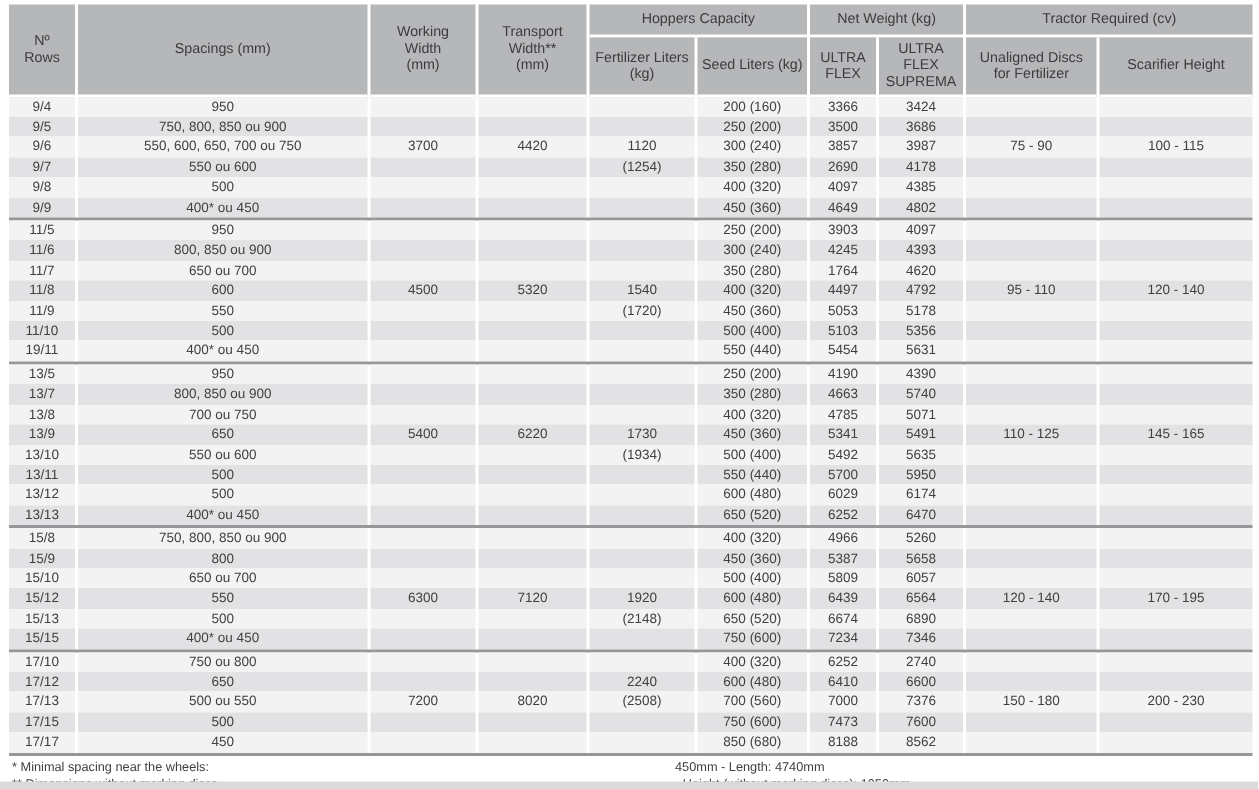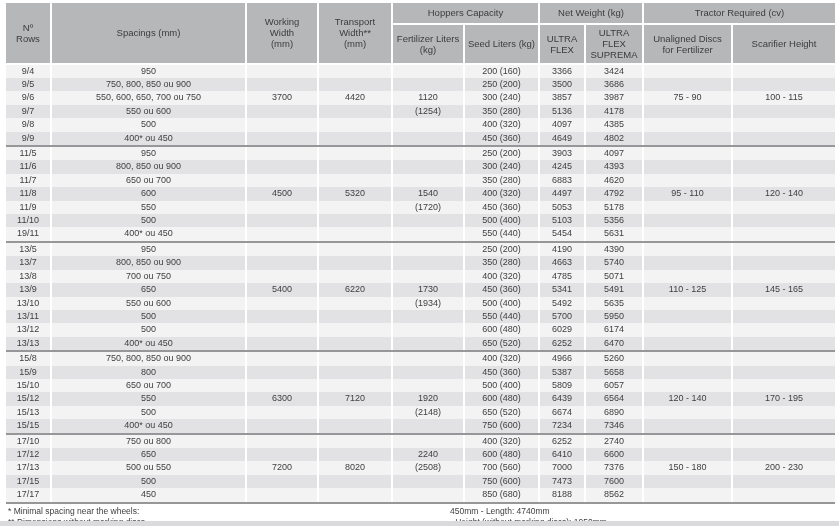--- a/index.html
+++ b/index.html
@@ -167,21 +167,21 @@
           <td>75 - 90</td>
           <td>100 - 115</td>
         </tr>
         <tr class="shade-mid">
           <td>9/7</td>
           <td>550 ou 600</td>
           <td></td>
           <td></td>
           <td>(1254)</td>
           <td>350 (280)</td>
-          <td>5136</td>
+          <td>2690</td>
           <td>4178</td>
           <td></td>
           <td></td>
         </tr>
         <tr class="shade-light">
           <td>9/8</td>
           <td>500</td>
           <td></td>
           <td></td>
           <td></td>
@@ -230,21 +230,21 @@
           <td></td>
           <td></td>
         </tr>
         <tr class="shade-light">
           <td>11/7</td>
           <td>650 ou 700</td>
           <td></td>
           <td></td>
           <td></td>
           <td>350 (280)</td>
-          <td>6883</td>
+          <td>1764</td>
           <td>4620</td>
           <td></td>
           <td></td>
         </tr>
         <tr class="shade-mid">
           <td>11/8</td>
           <td>600</td>
           <td>4500</td>
           <td>5320</td>
           <td>1540</td>

